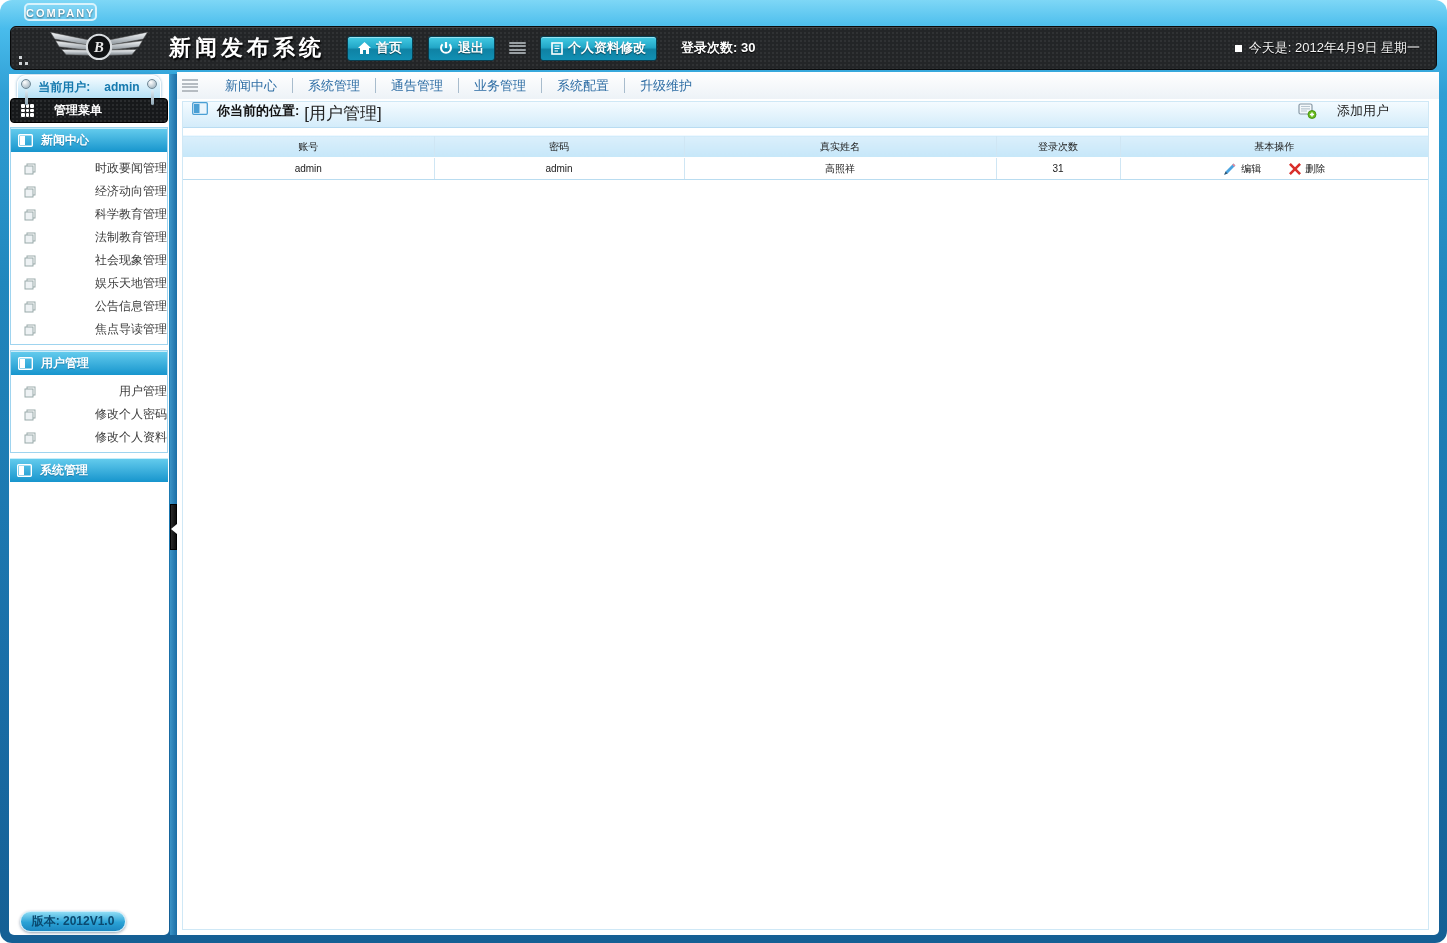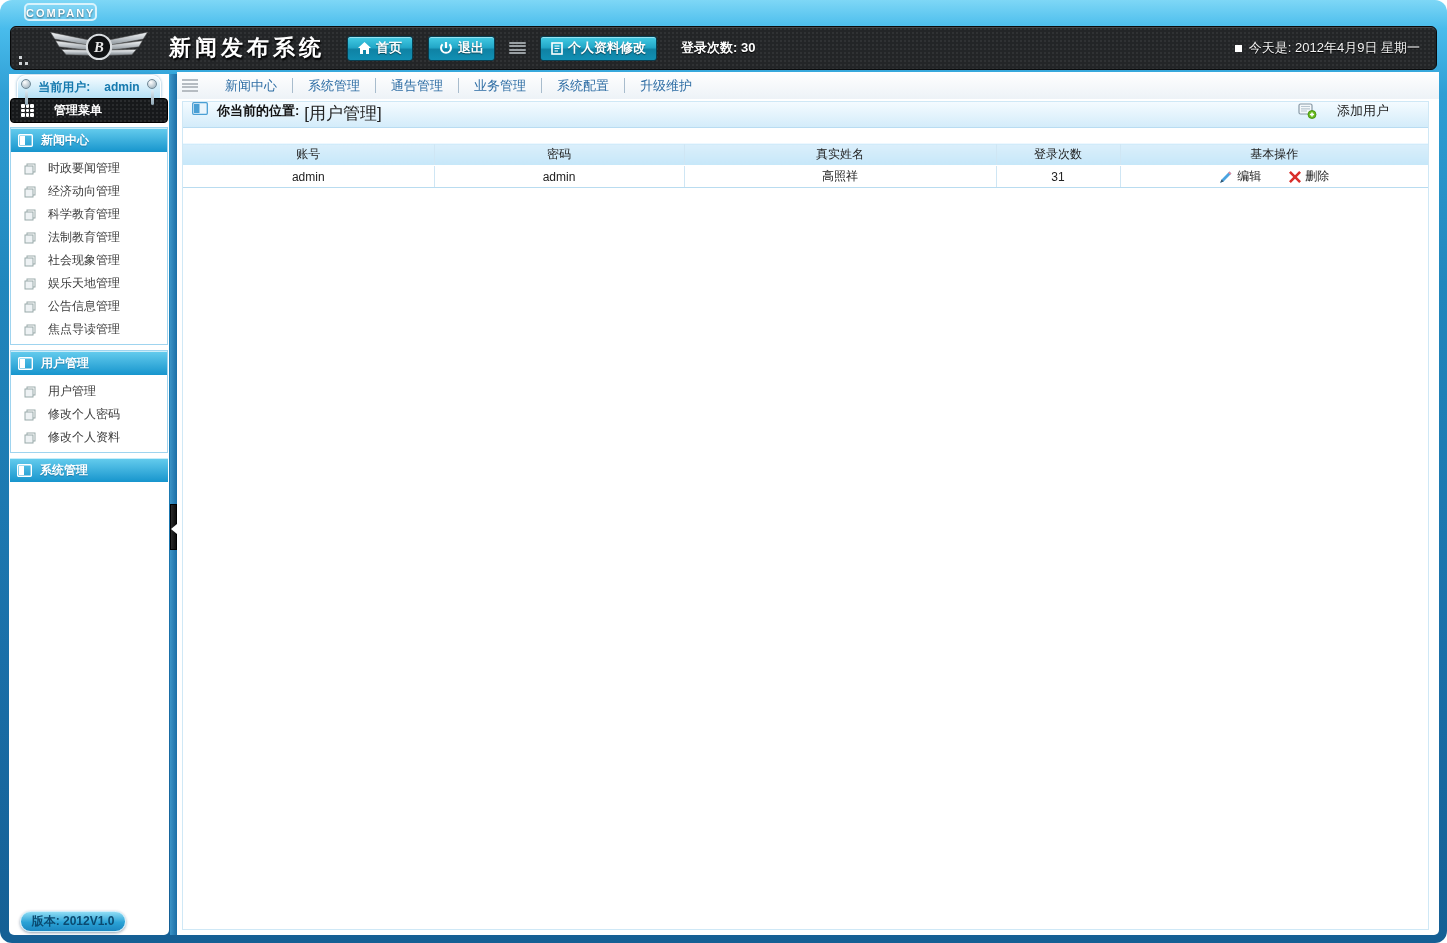--- a/index.html
+++ b/index.html
@@ -65,22 +65,22 @@
     color:#fff; font-weight:bold; font-size:12px; }
   .grid-icon { width:13px; height:13px; display:grid; grid-template-columns:repeat(3,1fr); grid-template-rows:repeat(3,1fr); gap:1px; }
   .grid-icon i { background:#fff; border-radius:1px; }
 
   .group { margin:4px 1px 5px; border:1px solid #9fd4ef; background:#fff; }
   .group-header { height:24px; background:linear-gradient(#66cdee,#1795cd);
     box-shadow:inset 0 1px 0 rgba(255,255,255,.65);
     display:flex; align-items:center; gap:8px; padding-left:7px; cursor:pointer;
     color:#fff; font-weight:bold; font-size:12px; text-shadow:0 1px 1px rgba(0,60,100,.4); }
   .group-items { padding:5px 0 3px; }
-  .menu-item { height:23px; display:flex; align-items:center; gap:12px; padding-left:13px;
-    font-size:12px; color:#3c3c3c; cursor:pointer; }
+  .menu-item { height:23px; display:flex; align-items:center; gap:24px; padding-left:13px;
+    font-size:12px; color:#3c3c3c; cursor:pointer;justify-content:space-between; }
 
   .version { position:absolute; left:11px; bottom:3px; width:106px; height:21px; border-radius:11px;
     background:linear-gradient(#8fdcf4,#2aa2d6 55%,#1b86c0); border:1px solid #cfeefb;
     box-shadow:0 1px 3px rgba(0,40,80,.45);
     display:flex; align-items:center; justify-content:center;
     font-size:12px; font-weight:bold; color:#0b4a70; }
 
   
   .splitter { position:absolute; left:170px; top:74px; bottom:8px; width:7px;
     background:linear-gradient(90deg,#3b93c6,#1b6ea6); cursor:col-resize; }
@@ -98,21 +98,21 @@
   .navsep { width:1px; height:15px; background:#a8bccd; }
 
   .content { position:absolute; left:5px; right:10px; top:29px; bottom:5px; border:1px solid #cfe8f6; background:#fff; }
   .crumb-bar { height:26px; background:linear-gradient(#f4fbff,#d4ecfa); border-bottom:1px solid #b9dcf2;
     display:flex; align-items:flex-start; padding:0 9px; }
   .crumb-text { margin-left:9px; font-size:13px; font-weight:bold; color:#111; }
   .crumb-loc { margin-left:5px; font-size:17px; font-weight:normal; color:#222; }
   .add-user { margin-left:auto; margin-right:30px; display:flex; align-items:center; gap:20px;
     font-size:13px; color:#222; cursor:pointer; }
 
-  table.users { width:100%; margin-top:15px; border-collapse:collapse; table-layout:fixed; font-size:12px; color:#222; }
+  table.users { width:100%; margin-top:7px; border-collapse:collapse; table-layout:fixed; font-size:10px; color:#222; }
   table.users th { height:22px; font-weight:normal; text-align:center;
     background:linear-gradient(#dbeffb,#c6e7f9); border-top:1px solid #eef8ff; border-bottom:1px solid #fff; }
   table.users td { height:22px; text-align:center; background:#fff; border-bottom:1px solid #b9dcf0; }
   table.users th + th, table.users td + td { border-left:1px solid #cfe6f4; }
   .row-actions { display:flex; align-items:center; justify-content:center; gap:28px; }
   .action-link { display:inline-flex; align-items:center; gap:4px; cursor:pointer; color:#222; }
 </style>
 </head>
 <body>
 

